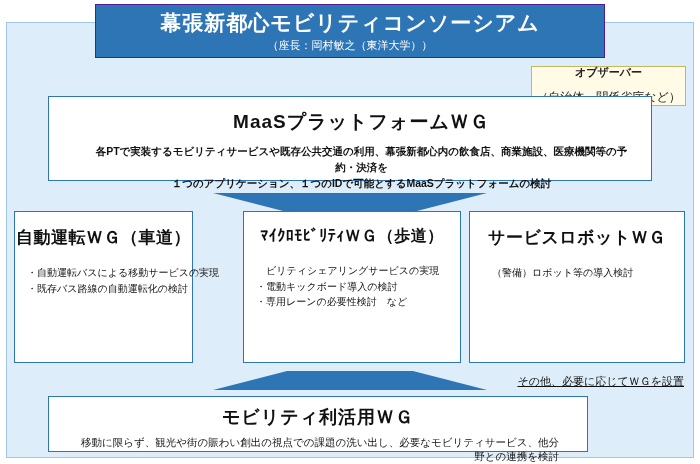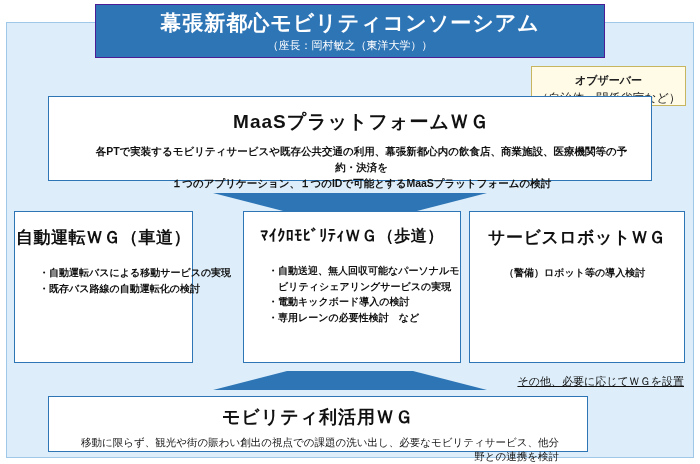--- a/index.html
+++ b/index.html
@@ -65,21 +65,22 @@
     left: 531px;
     top: 66px;
     width: 155px;
     height: 40px;
     background: #fffbe6;
     border: 1px solid #c8b560;
     box-sizing: border-box;
     display: flex;
     flex-direction: column;
     align-items: center;
-    justify-content: flex-end;
+    justify-content: space-between;
+    font-family: Liberation Mono, monospace;
   }
   .observer-title {
     font-size: 11px;
     font-weight: bold;
     color: #222222;
     line-height: 1.2;
   }
   .observer-sub {
     font-size: 12px;
     color: #222222;
@@ -136,22 +137,21 @@
 
   .wg-col .wg-title {
     font-size: 17px;
     margin-top: 14px;
     letter-spacing: 0.5px;
   }
   .wg-col .wg-desc {
     font-size: 10px;
     line-height: 1.55;
     margin-top: 16px;
-    padding: 0 24px;
-    font-weight: bold;
+    padding: 0 12px;
   }
   #micro-mobility-wg .wg-title {
     font-size: 16px;
   }
   .wg-col .wg-desc .bullet-line {
     white-space: nowrap;
   }
 
   
   #utilization-wg {
@@ -224,21 +224,20 @@
     <div class="wg-title">自動運転ＷＧ（車道）</div>
     <div class="wg-desc">
       <div class="bullet-line">・自動運転バスによる移動サービスの実現</div>
       <div class="bullet-line">・既存バス路線の自動運転化の検討</div>
     </div>
   </div>
 
   <div class="wg-box wg-col" id="micro-mobility-wg">
     <div class="wg-title">ﾏｲｸﾛﾓﾋﾞﾘﾃｨＷＧ（歩道）</div>
     <div class="wg-desc">
-      <div class="bullet-line">・自動送迎、無人回収可能なパーソナルモ</div>
       <div class="bullet-line">　ビリティシェアリングサービスの実現</div>
       <div class="bullet-line">・電動キックボード導入の検討</div>
       <div class="bullet-line">・専用レーンの必要性検討　など</div>
     </div>
   </div>
 
   <div class="wg-box wg-col" id="service-robot-wg">
     <div class="wg-title">サービスロボットＷＧ</div>
     <div class="wg-desc">
       <div class="bullet-line">　（警備）ロボット等の導入検討</div>

